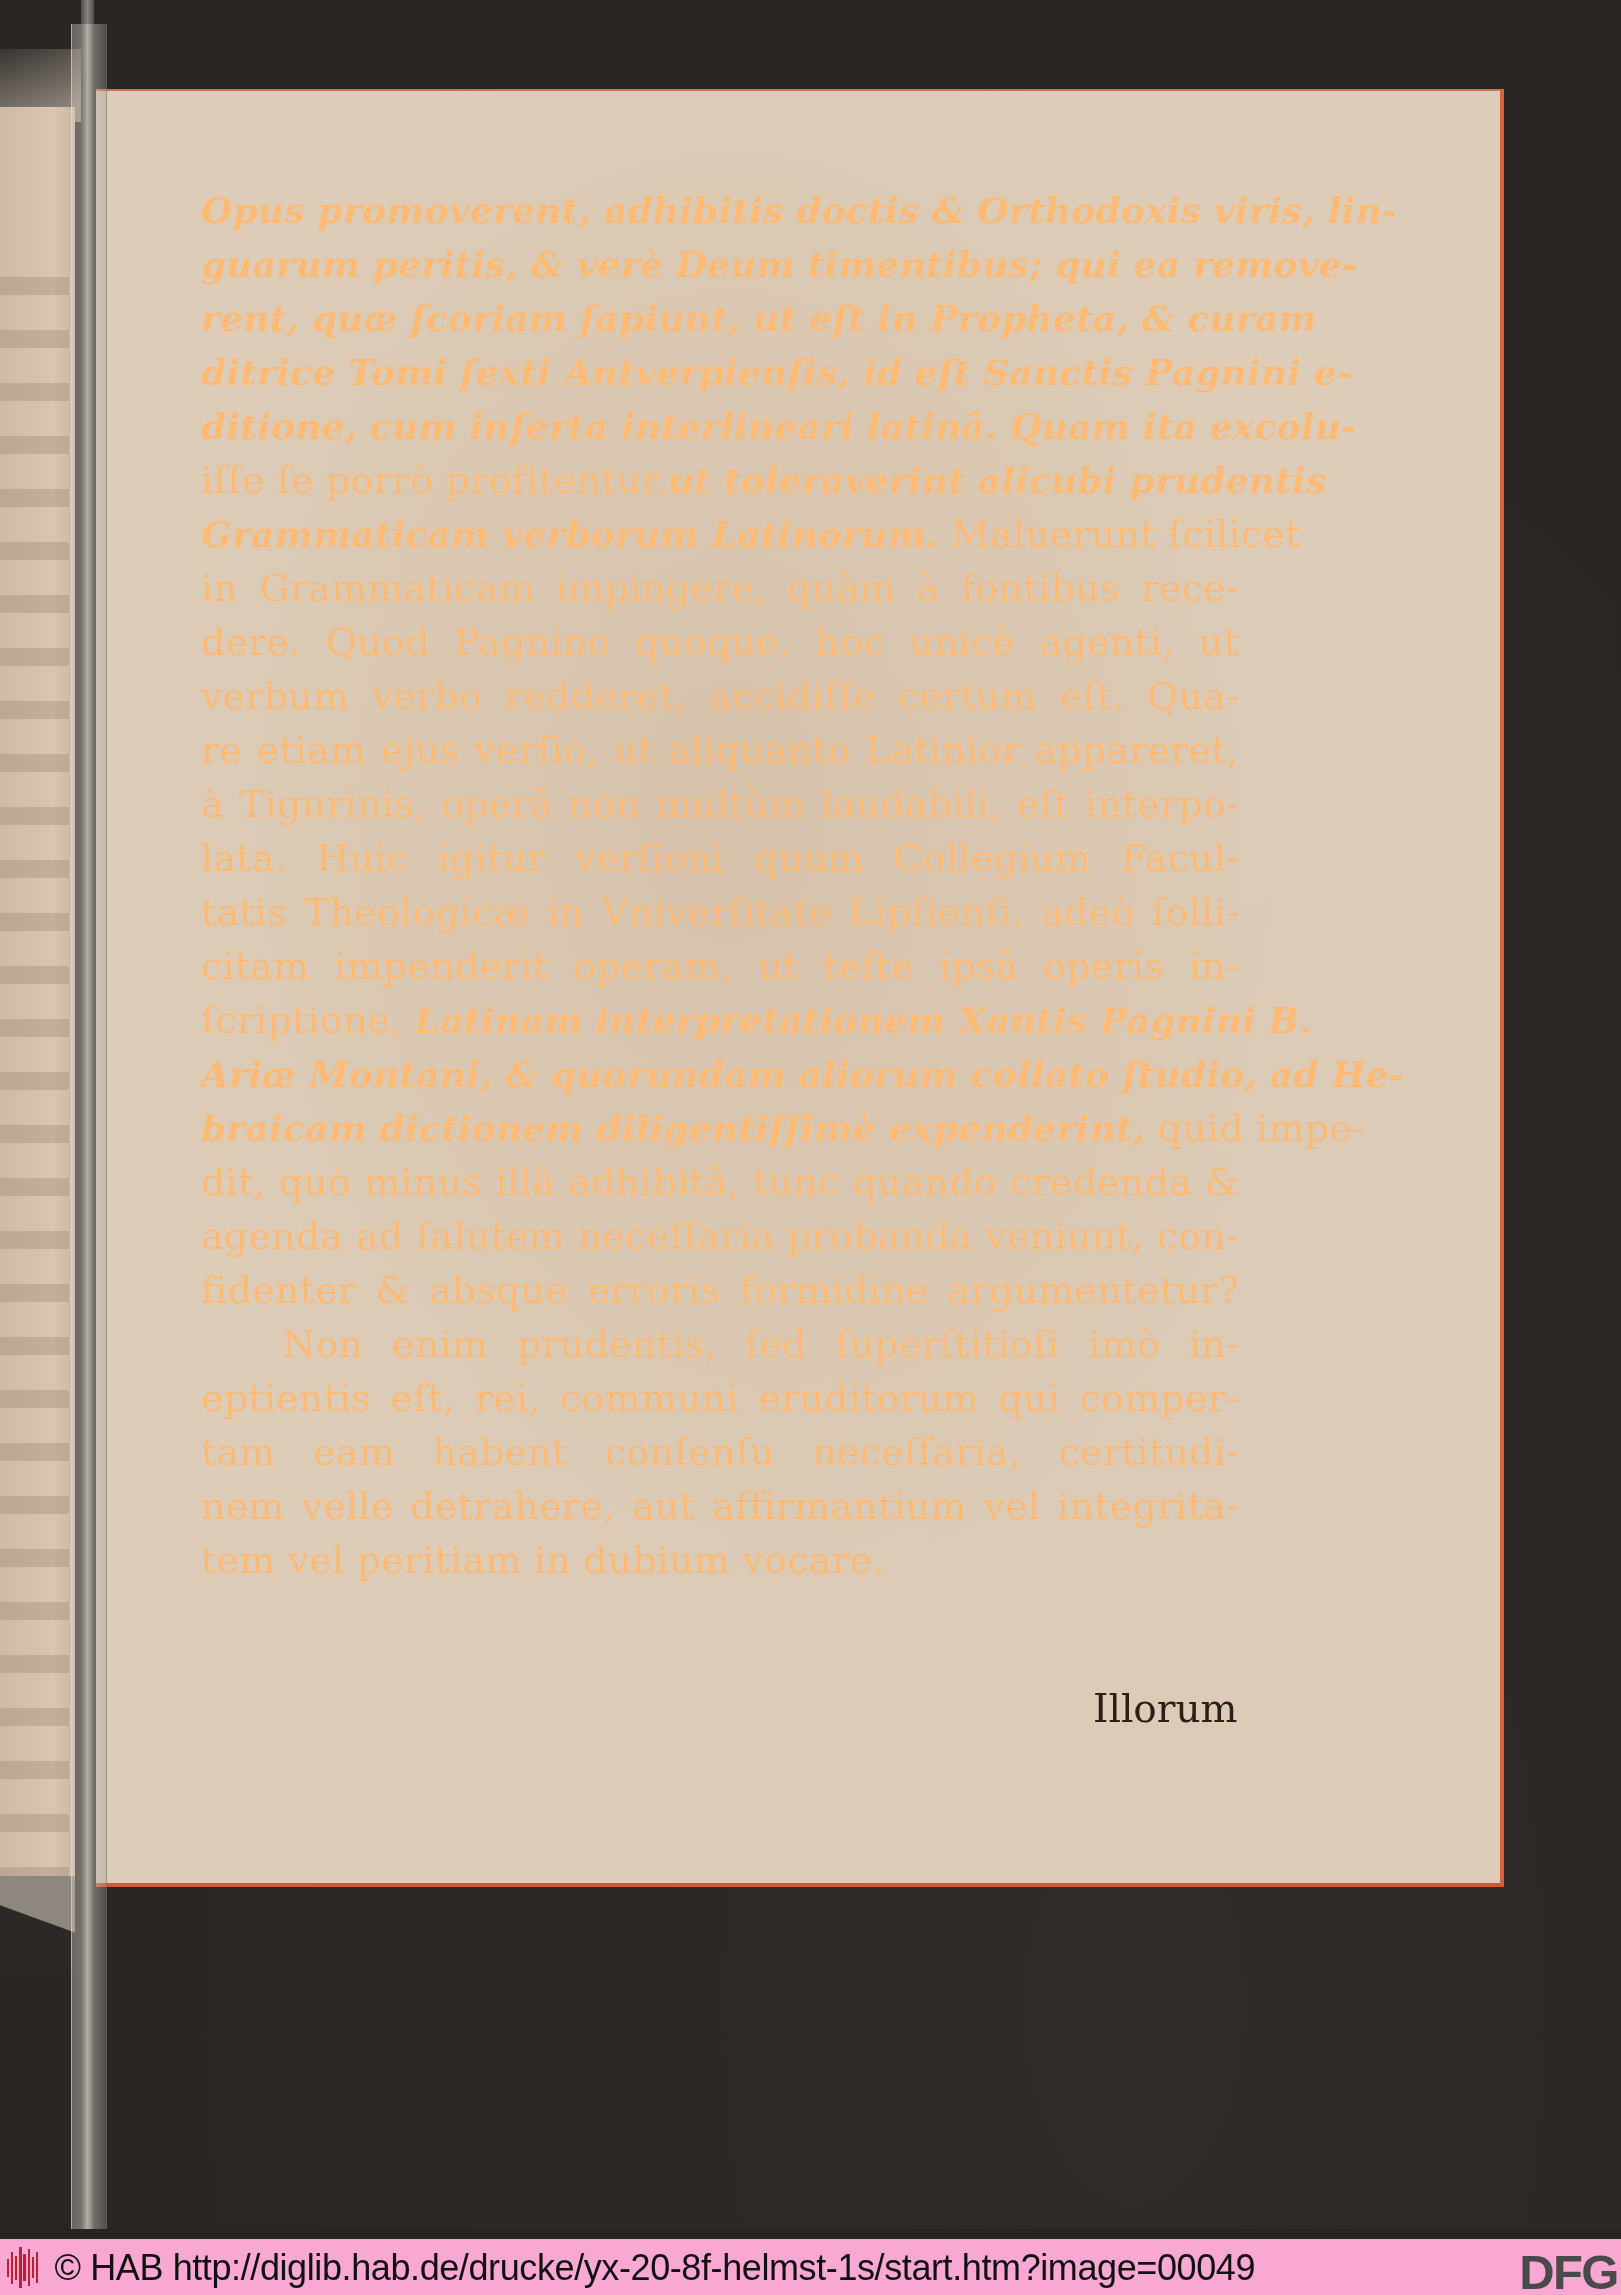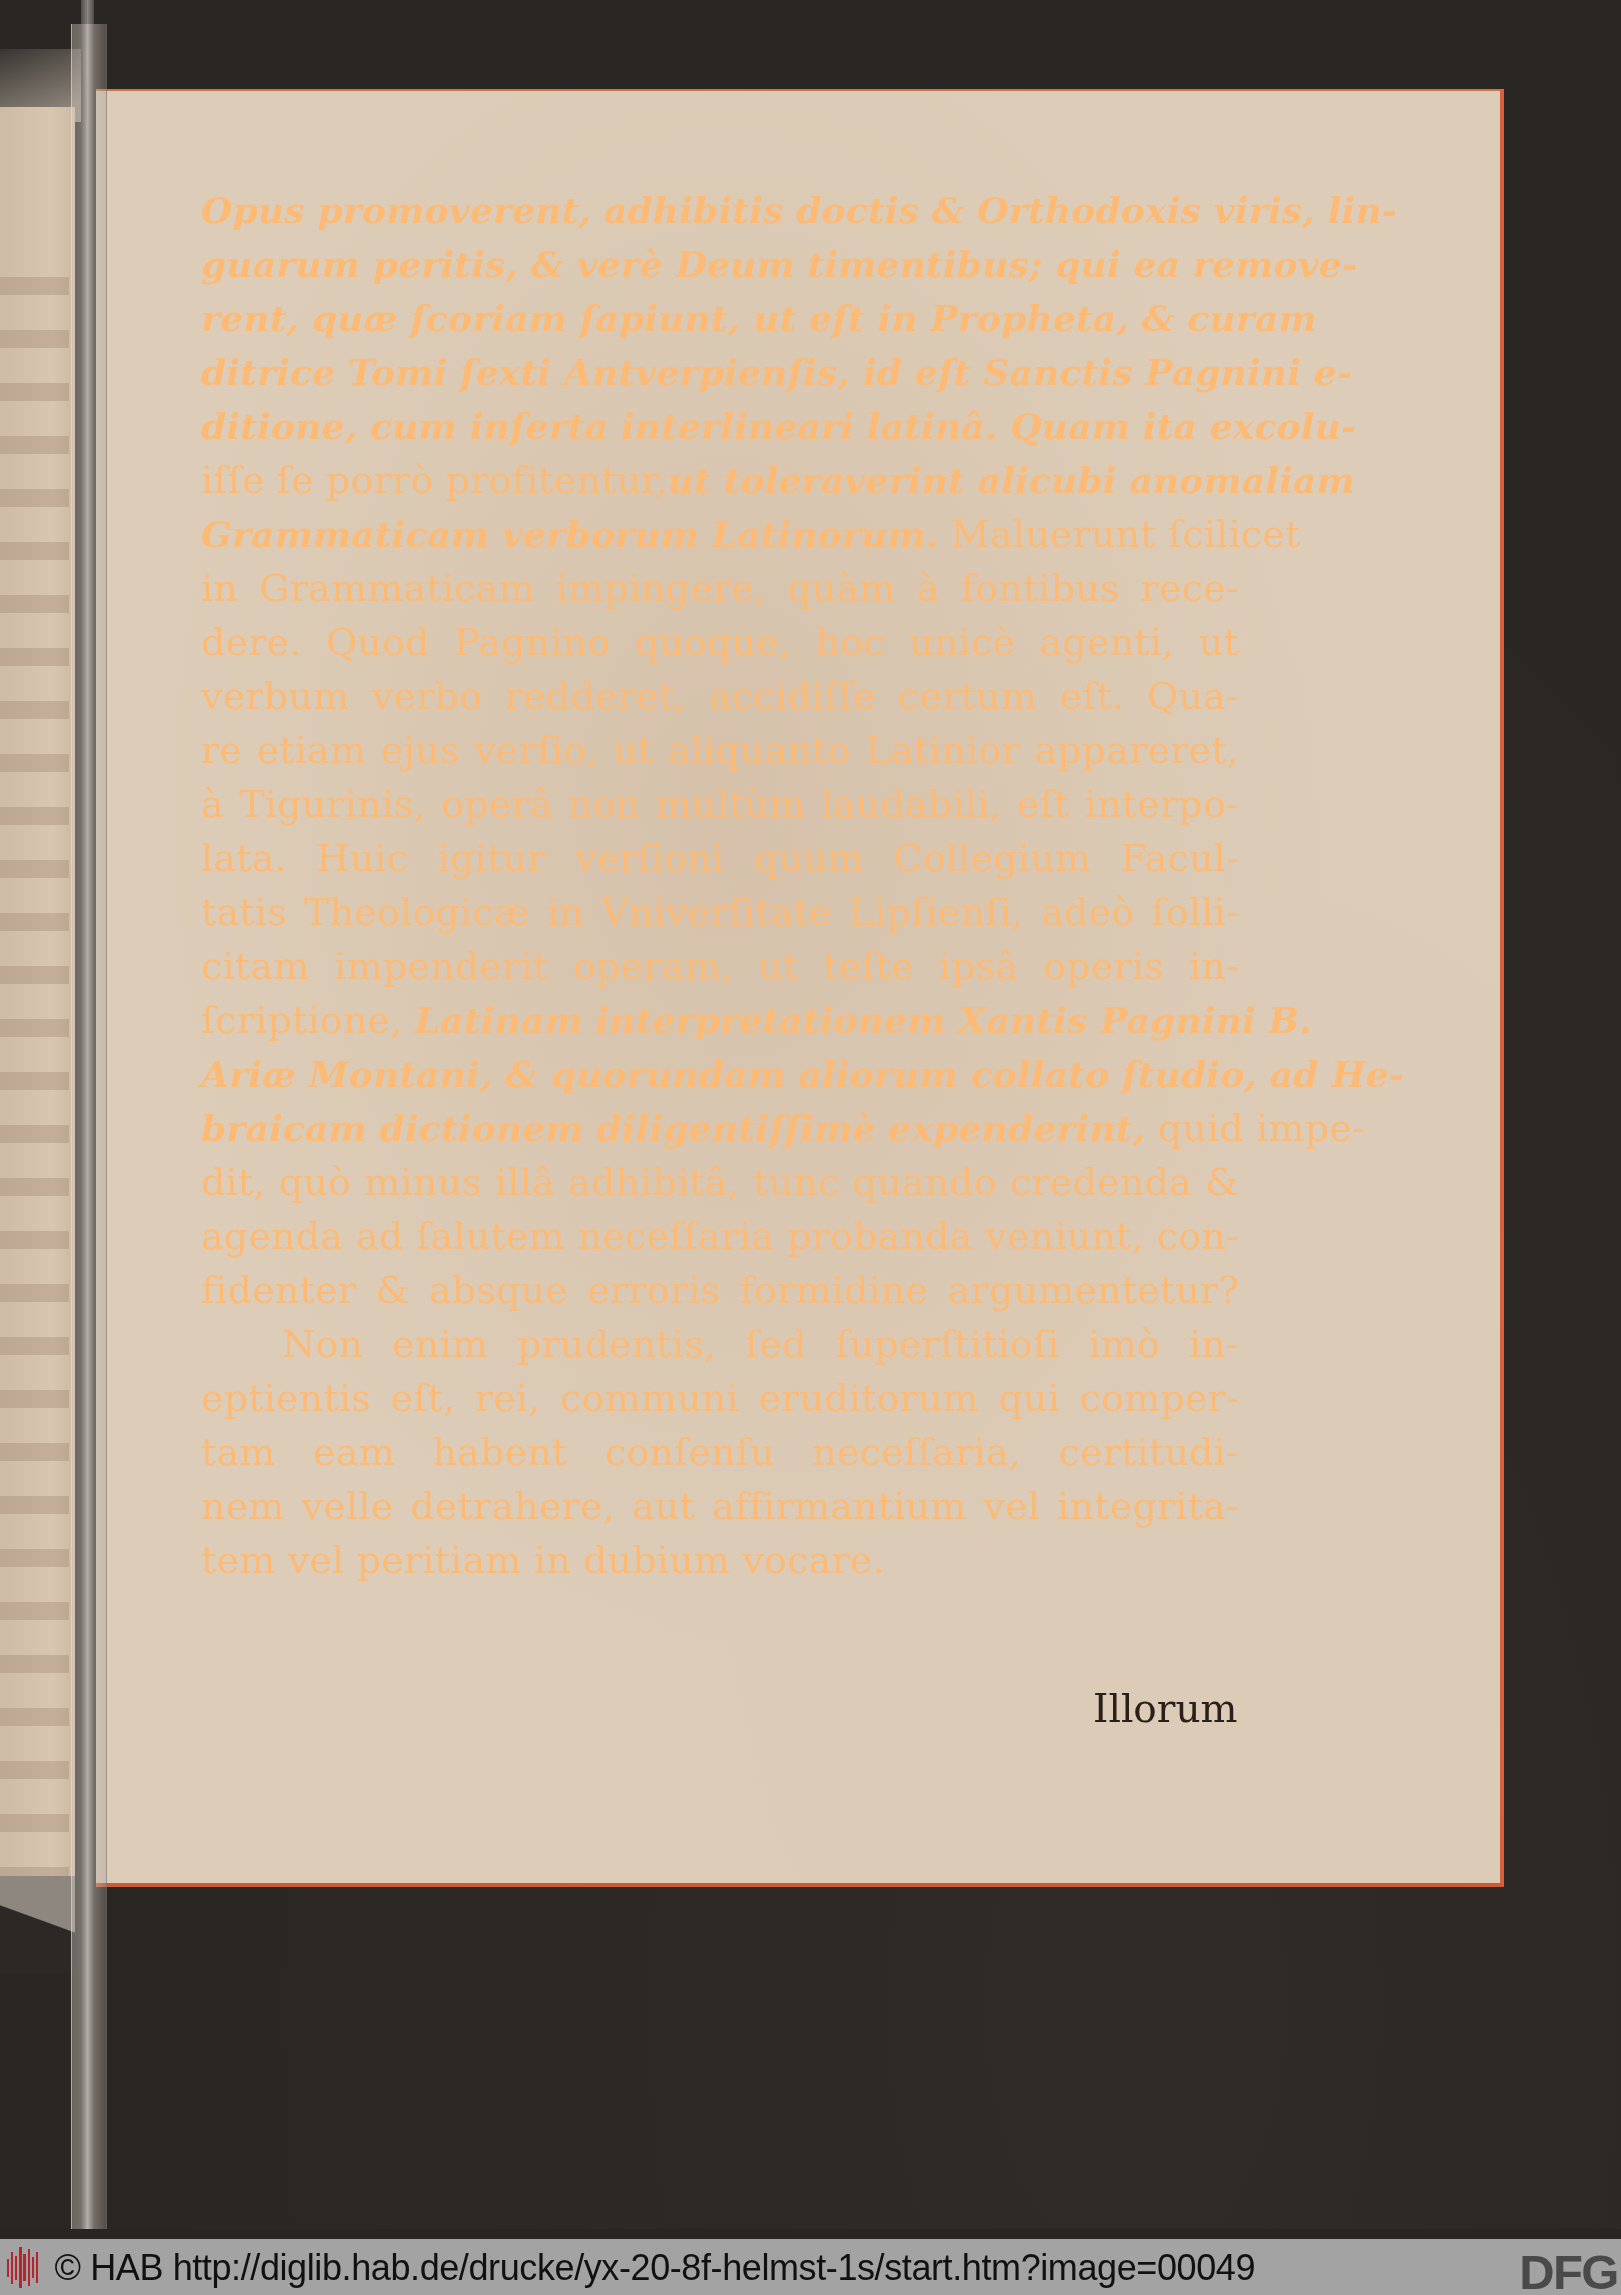--- a/index.html
+++ b/index.html
@@ -68,21 +68,21 @@
   .line.roman { font-style: normal; }
   .line.last { text-align-last: left; }
   .line.indent { padding-left: 81px; }
   .line .it { font-style: italic; font-weight: bold; font-size: 36px; }
   .catchword {
     position: absolute; left: 1093px; top: 1686px;
     font-size: 39px; color: #2b2019;
   }
   .footer {
     position: absolute; left: 0; top: 2239px; width: 1621px; height: 57px;
-    background: #a3a3a3;
+    background: #f9a8d4;
     display: flex; align-items: center;
   }
   .hab-logo {
     width: 32px; height: 44px; margin-left: 6.5px; margin-right: 16px;
     display: flex; align-items: center; justify-content: space-between;
   }
   .hab-logo span { display: block; width: 2.4px; background: #b8232e; }
   .footer-text {
     font-family: "Liberation Sans", sans-serif;
     font-size: 36px; color: #111; letter-spacing: -0.4px;
@@ -108,21 +108,21 @@
 
 <div class="gutter-strip"></div>
 <div class="gutter-rod"></div>
 
 <div class="text-block">
   <div class="line italic">Opus promoverent, adhibitis doctis &amp; Orthodoxis viris, lin-</div>
   <div class="line italic">guarum peritis, &amp; verè Deum timentibus; qui ea remove-</div>
   <div class="line italic">rent, quæ ſcoriam ſapiunt, ut eſt in Propheta, &amp; curam</div>
   <div class="line italic">ditrice Tomi ſexti Antverpienſis, id eſt Sanctis Pagnini e-</div>
   <div class="line italic">ditione, cum inſerta interlineari latinâ. Quam ita excolu-</div>
-  <div class="line roman"><span>iſſe ſe porrò profitentur,</span><span class="it">ut toleraverint alicubi anomaliam</span></div>
+  <div class="line roman"><span>iſſe ſe porrò profitentur,</span><span class="it">ut toleraverint alicubi prudentis</span></div>
   <div class="line roman"><span class="it">Grammaticam verborum Latinorum.</span><span> Maluerunt ſcilicet</span></div>
   <div class="line roman">in Grammaticam impingere, quàm à fontibus rece-</div>
   <div class="line roman">dere.  Quod Pagnino quoque, hoc unicè agenti, ut</div>
   <div class="line roman">verbum verbo redderet, accidiſſe certum eſt. Qua-</div>
   <div class="line roman">re etiam ejus verſio, ut aliquanto Latinior appareret,</div>
   <div class="line roman">à Tigurinis, operâ non multùm laudabili, eſt interpo-</div>
   <div class="line roman">lata.  Huic igitur verſioni quum Collegium Facul-</div>
   <div class="line roman">tatis Theologicæ in Vniverſitate Lipſienſi, adeò ſolli-</div>
   <div class="line roman">citam impenderit operam, ut teſte ipsâ operis in-</div>
   <div class="line roman"><span>ſcriptione, </span><span class="it">Latinam interpretationem Xantis Pagnini B.</span></div>

